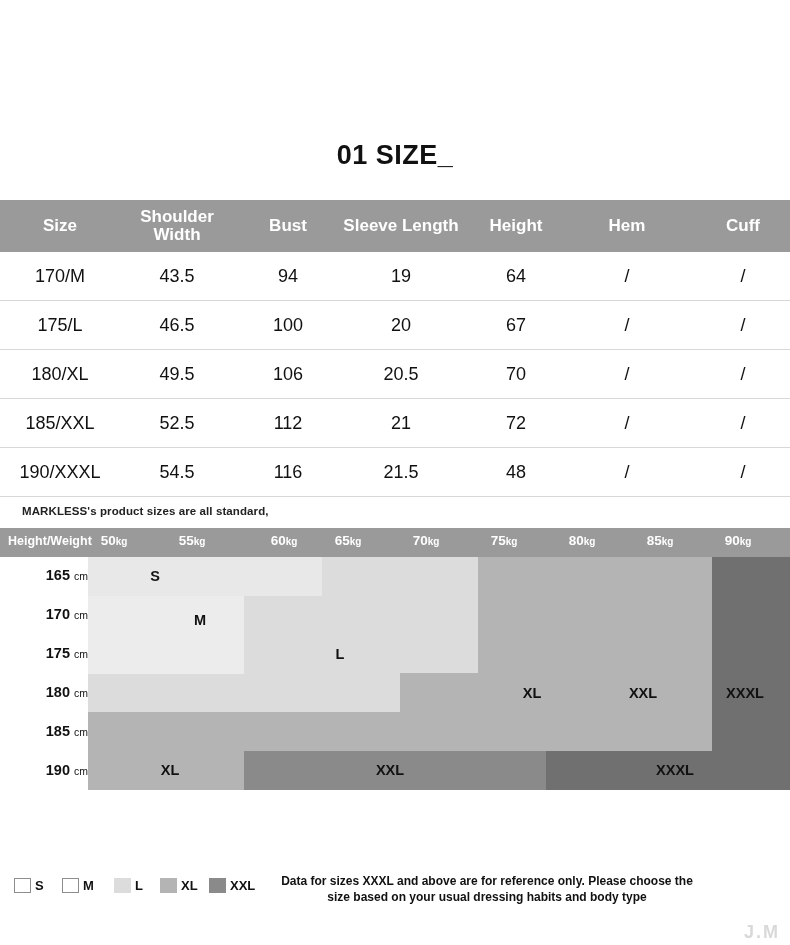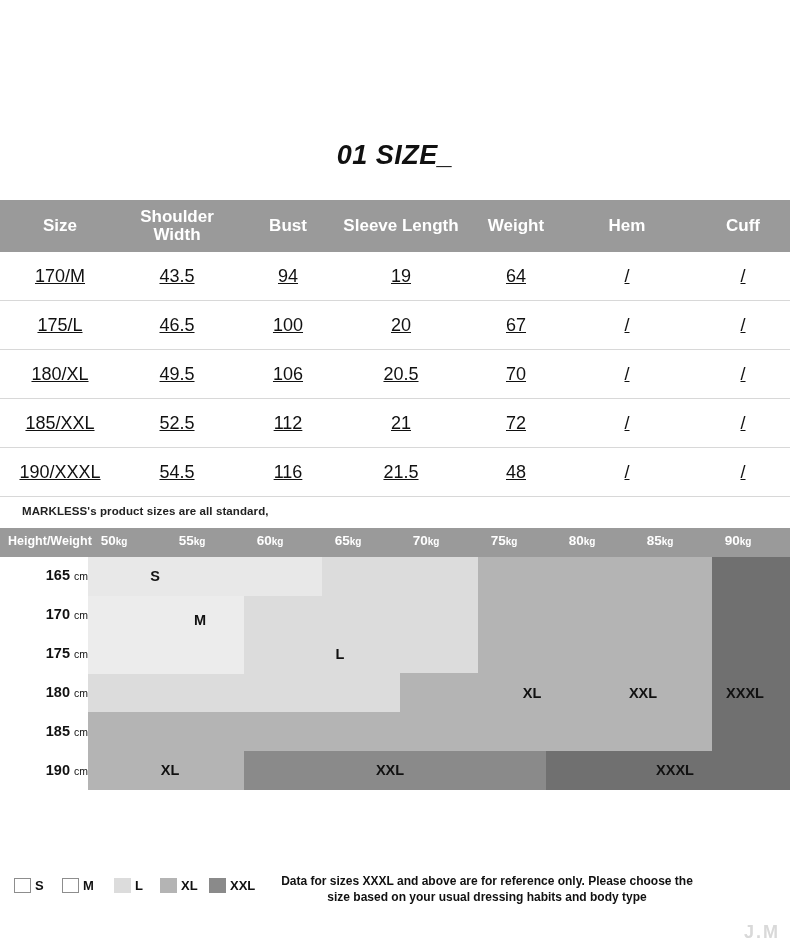--- a/index.html
+++ b/index.html
@@ -20,21 +20,20 @@
   .title-block {
     padding-top: 142px;
     text-align: center;
   }
   .main-title {
     font-size: 27px;
     font-weight: bold;
     letter-spacing: 0.5px;
     color: #111;
     line-height: 1;
-    font-style: italic;
   }
   .sub-title {
     font-size: 16px;
     font-weight: bold;
     color: #333;
     margin-top: 20px;
     letter-spacing: 0.2px;
   }
 
   
@@ -57,21 +56,20 @@
   .size-table thead th.two-line {
     line-height: 1.05;
   }
   .size-table tbody td {
     font-size: 18px;
     color: #111;
     text-align: center;
     height: 46px;
     border-bottom: 1px solid #d8d8d8;
     background: #ffffff;
-    text-decoration: underline;
   }
   .size-table tbody tr:last-child td {
     border-bottom: 1px solid #d8d8d8;
   }
 
   .col-size   { width: 118px; }
   .col-shoul  { width: 112px; }
   .col-bust   { width: 106px; }
   .col-sleeve { width: 116px; }
   .col-length { width: 110px; }
@@ -223,21 +221,21 @@
   <div class="main-title">01 SIZE_</div>
 </div>
 
 <table class="size-table">
   <thead>
     <tr>
       <th class="col-size">Size</th>
       <th class="col-shoul two-line">Shoulder Width</th>
       <th class="col-bust">Bust</th>
       <th class="col-sleeve two-line">Sleeve Length</th>
-      <th class="col-length">Weight</th>
+      <th class="col-length">Height</th>
       <th class="col-hem">Hem</th>
       <th class="col-cuff">Cuff</th>
     </tr>
   </thead>
   <tbody>
     <tr>
       <td>170/M</td>
       <td>43.5</td>
       <td>94</td>
       <td>19</td>
@@ -288,21 +286,21 @@
   <div class="note-left">MARKLESS's product sizes are all standard,</div>
 </div>
 
 <div class="matrix">
 
   <div class="matrix-header"></div>
   <div class="mh-label">Height/Weight</div>
 
   <div class="mh-weight" style="left:78px;"><span>50</span><span class="unit">kg</span></div>
   <div class="mh-weight" style="left:156px;"><span>55</span><span class="unit">kg</span></div>
-  <div class="mh-weight" style="left:234px;"><span>60</span><span class="unit">kg</span></div>
+  <div class="mh-weight" style="left:248px;"><span>60</span><span class="unit">kg</span></div>
   <div class="mh-weight" style="left:312px;"><span>65</span><span class="unit">kg</span></div>
   <div class="mh-weight" style="left:390px;"><span>70</span><span class="unit">kg</span></div>
   <div class="mh-weight" style="left:468px;"><span>75</span><span class="unit">kg</span></div>
   <div class="mh-weight" style="left:546px;"><span>80</span><span class="unit">kg</span></div>
   <div class="mh-weight" style="left:624px;"><span>85</span><span class="unit">kg</span></div>
   <div class="mh-weight" style="left:702px;"><span>90</span><span class="unit">kg</span></div>
 
   <div class="cell" style="left:88px;  top:29px;  width:702px; height:233px; background:#8a8a8a;"></div>
   <div class="cell" style="left:88px;  top:29px;  width:624px; height:194px; background:#b4b4b4;"></div>
   <div class="cell" style="left:88px;  top:29px;  width:468px; height:155px; background:#b4b4b4;"></div>

